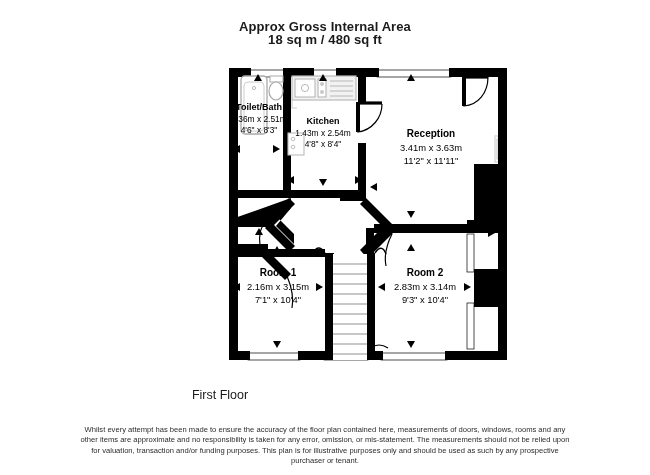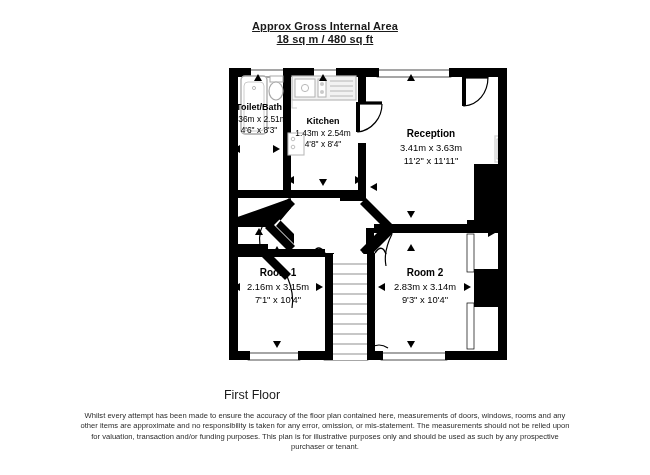--- a/index.html
+++ b/index.html
@@ -22,49 +22,47 @@
     background: #ffffff;
   }
   .hdr {
     position: absolute;
     top: 20px;
     left: 0;
     width: 650px;
     text-align: center;
   }
   .hdr-line {
-    font-size: 11px;
+    font-size: 13px;
     font-weight: bold;
     line-height: 13px;
     letter-spacing: 0.1px;
     color: #1a1a1a;
-    text-decoration: underline;
   }
   #plan-wrap {
     position: absolute;
     left: 0;
     top: 48px;
     width: 650px;
     height: 325px;
     padding-left: 40px;
   }
   #plan-svg { display: block; }
   .floor-caption {
     position: absolute;
     top: 388px;
     left: 0;
     width: 440px;
     text-align: center;
     font-size: 12.5px;
     color: #1a1a1a;
-    margin-left: 32px;
   }
   .disclaimer {
     position: absolute;
-    top: 411px;
+    top: 425px;
     left: 78px;
     width: 494px;
     text-align: center;
     font-size: 7.6px;
     line-height: 10.4px;
     color: #2b2b2b;
   }
   
   .rm-name {
     font-family: "Liberation Sans", sans-serif;

